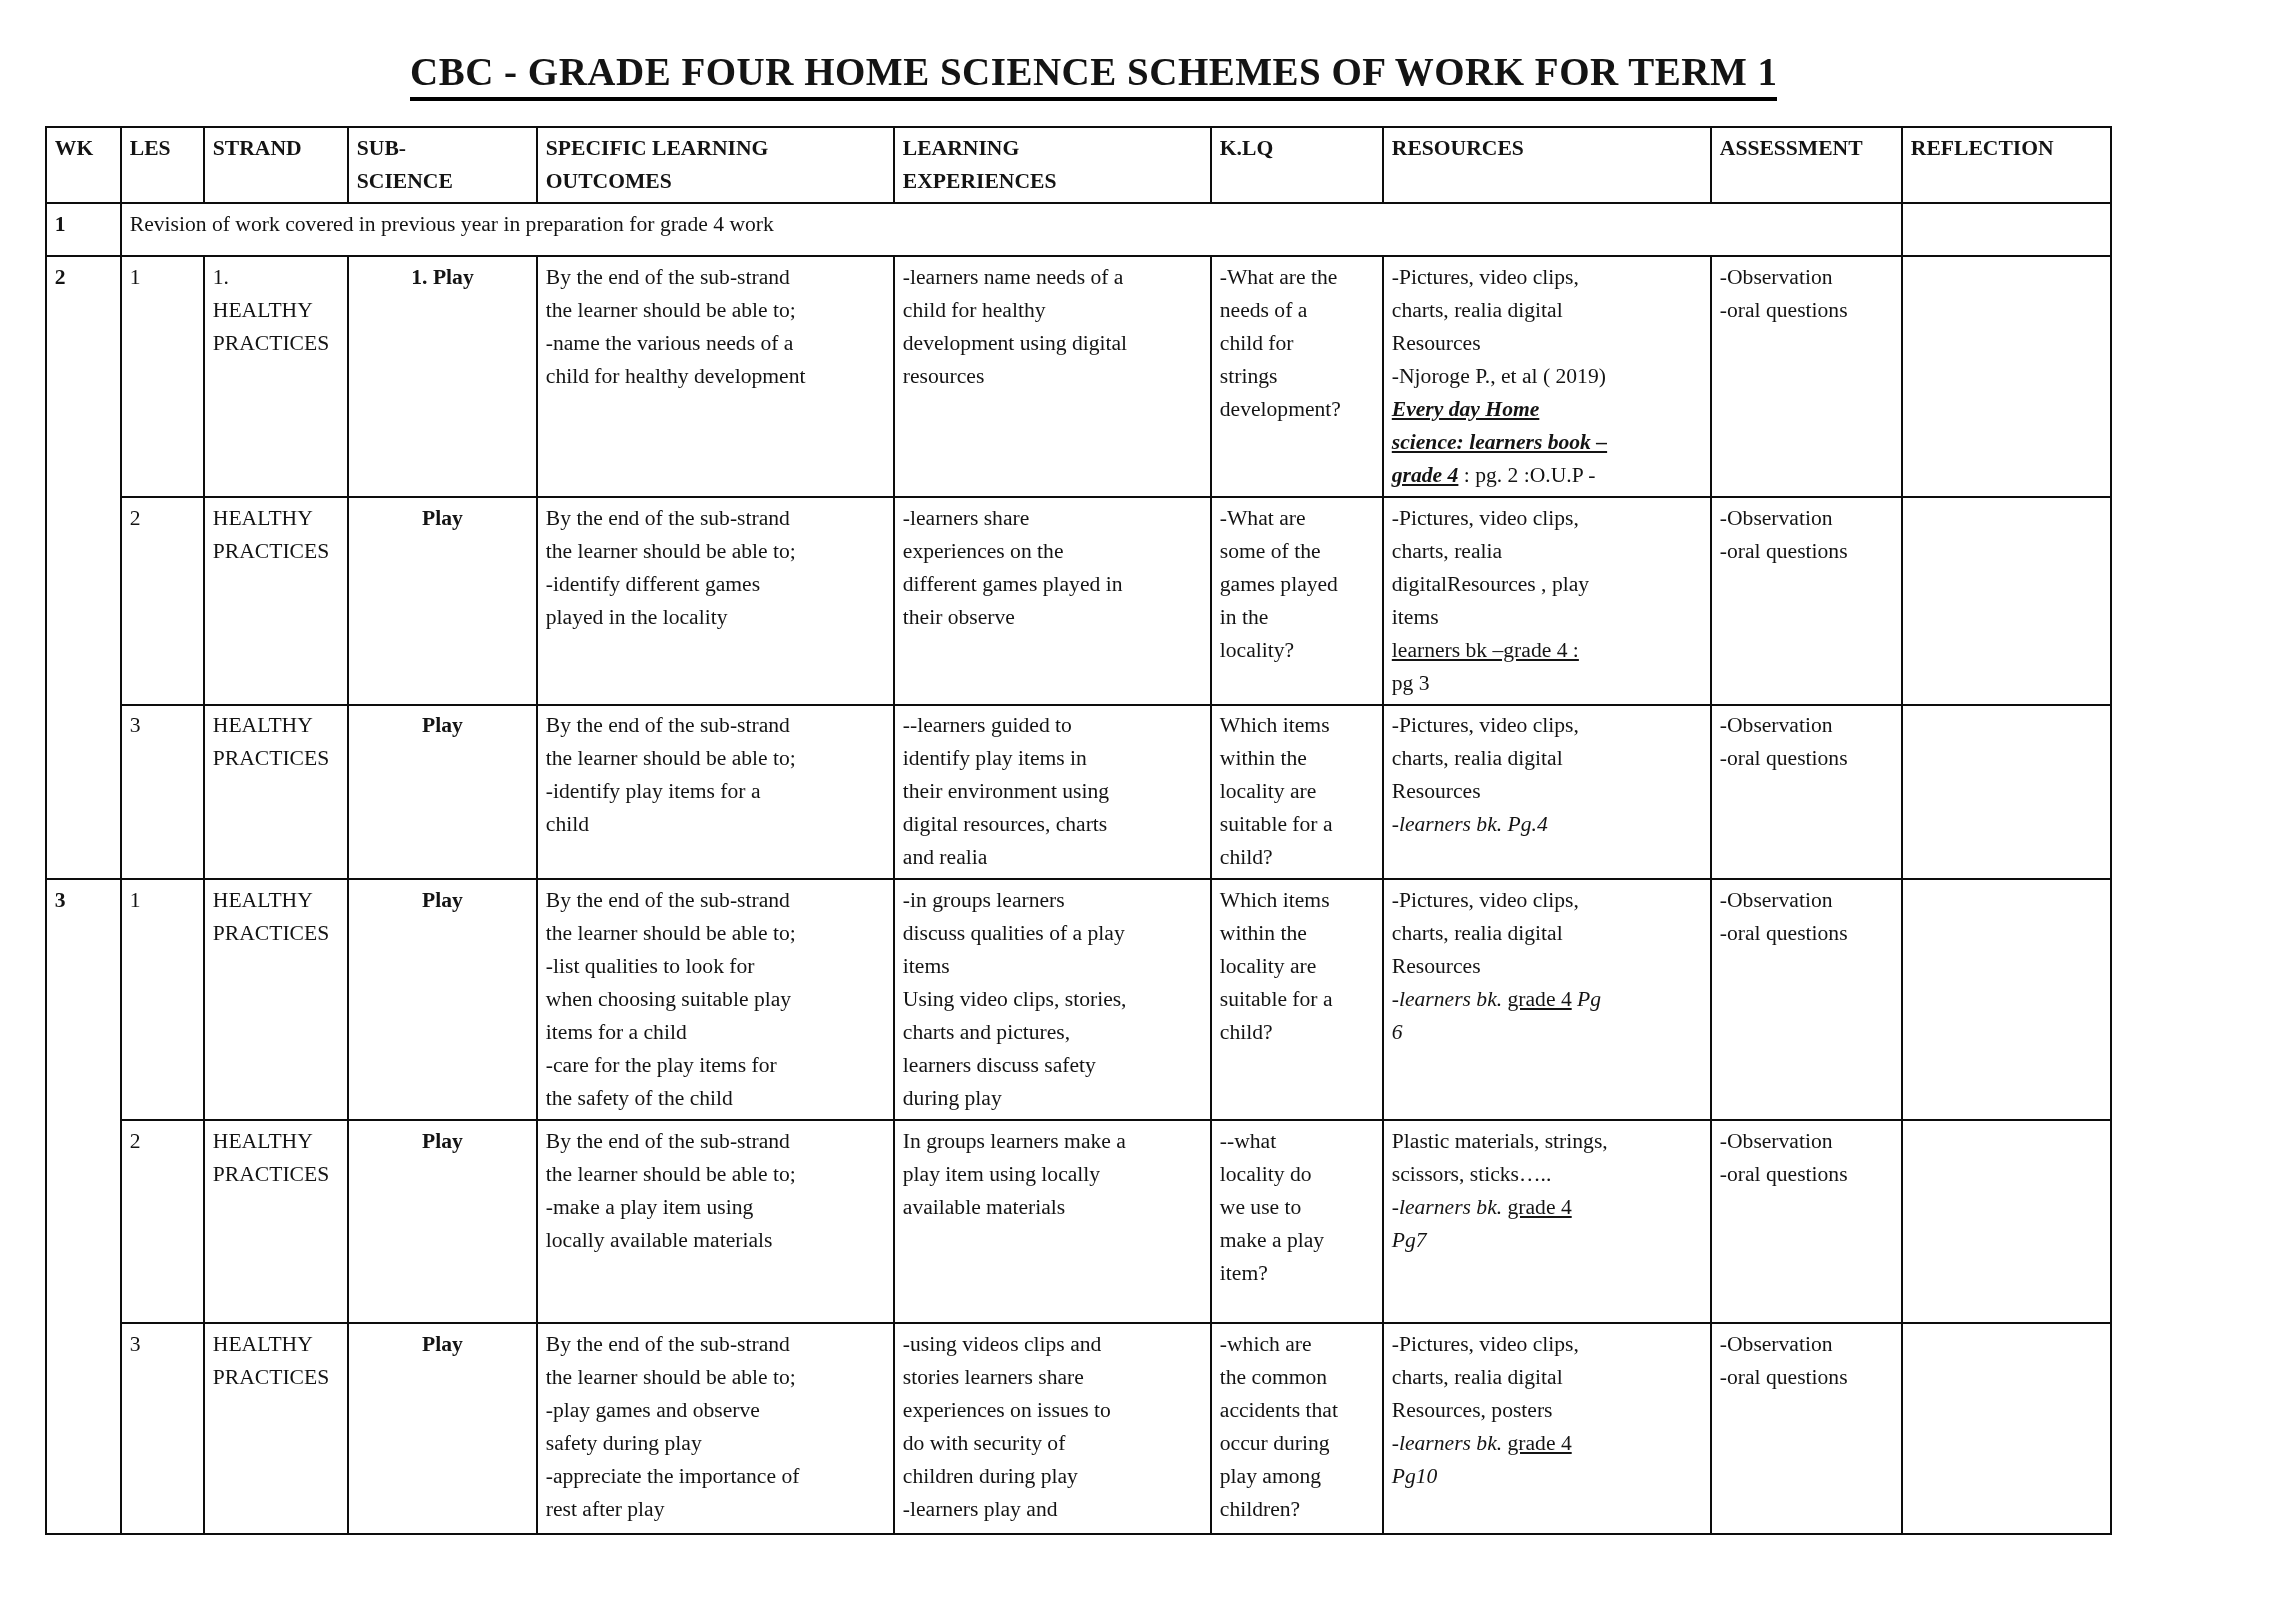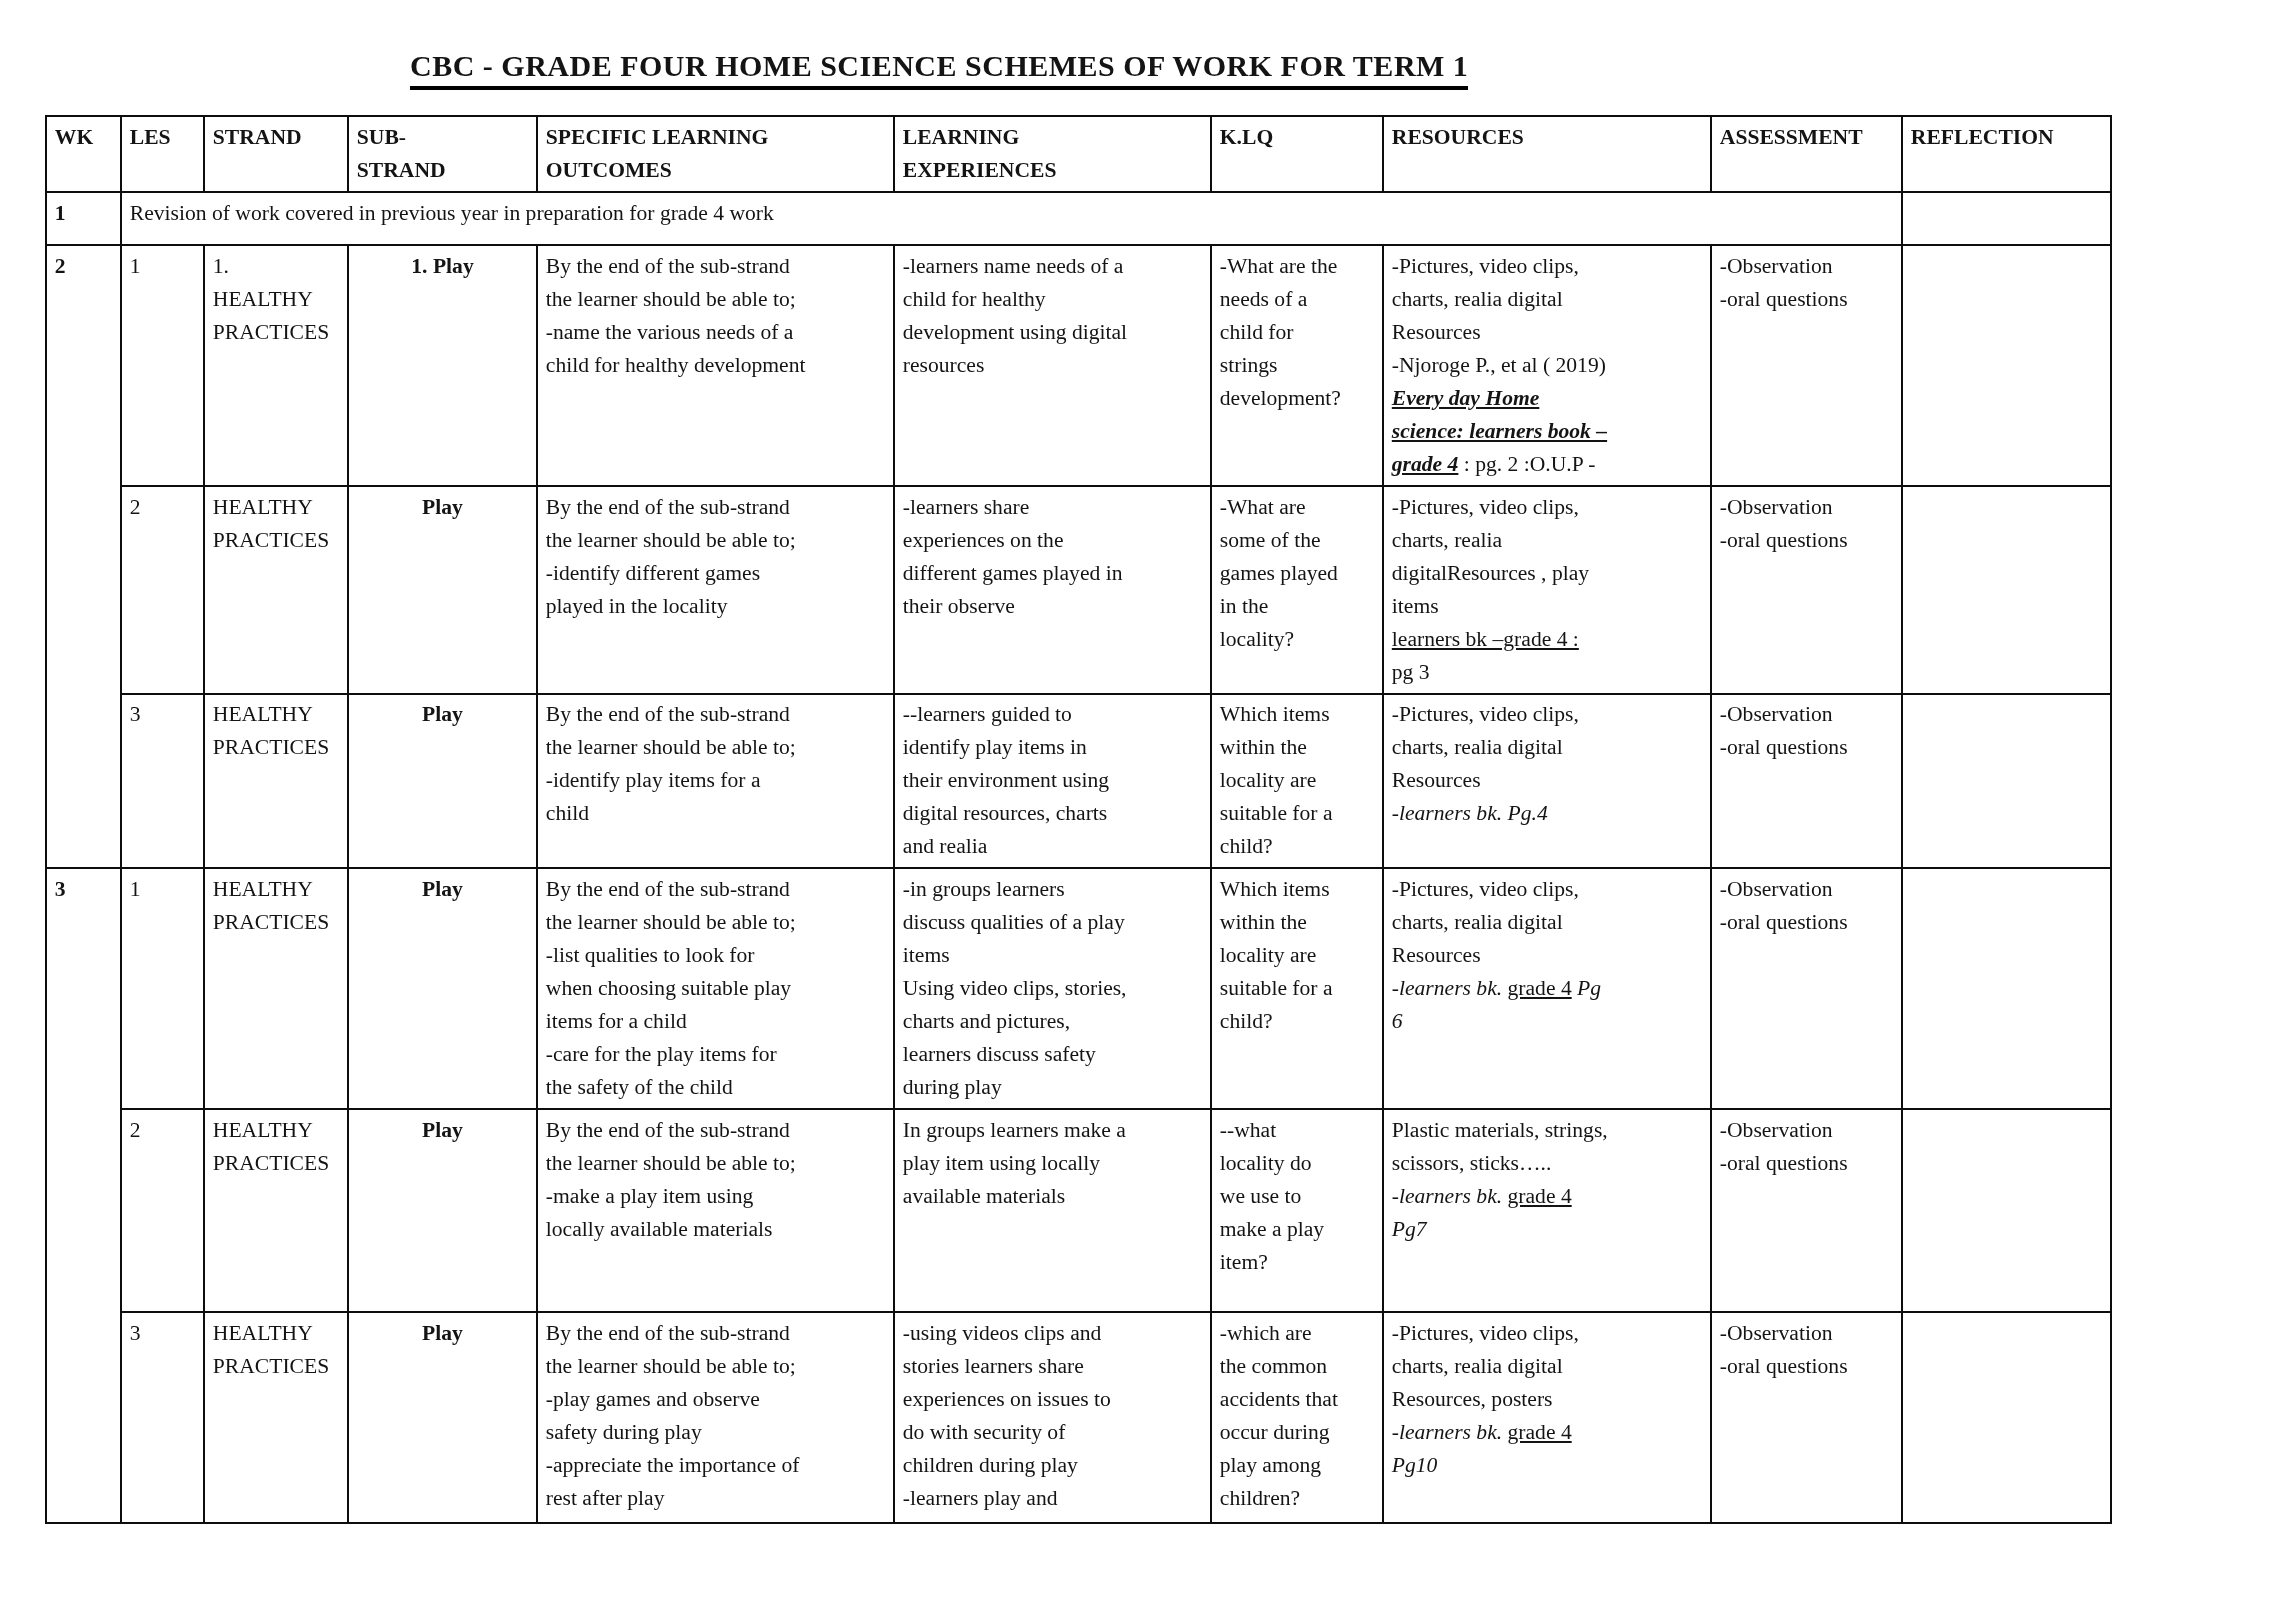--- a/index.html
+++ b/index.html
@@ -4,21 +4,21 @@
 <style>
   html,body{margin:0;padding:0;background:#ffffff;}
   body{
     width:2293px;height:1621px;overflow:hidden;
     font-family:"Liberation Serif","DejaVu Serif",serif;
     color:#141414;
   }
   .title{
     display:inline-block;
     margin:49px 0 0 410px;
-    font-size:30px;
+    font-size:39px;
     font-weight:700;
     letter-spacing:0.5px;
     border-bottom:4.9px solid #000;
     padding-bottom:2.9px;
     white-space:nowrap;
   }
   table.schemes{
     border-collapse:collapse;
     table-layout:fixed;
     margin:25.5px 0 0 45px;
@@ -71,21 +71,21 @@
       <col style="width:328px">
       <col style="width:191px">
     <col style="width:209px">
   </colgroup>
   <thead>
     <tr>
       <th>WK</th>
       <th>LES</th>
       <th>STRAND</th>
       <th>SUB-
-STRAND</th>
+SCIENCE</th>
       <th>SPECIFIC LEARNING
 OUTCOMES</th>
       <th>LEARNING
 EXPERIENCES</th>
       <th>K.LQ</th>
       <th>RESOURCES</th>
       <th>ASSESSMENT</th>
       <th>REFLECTION</th>
     </tr>
   </thead>

